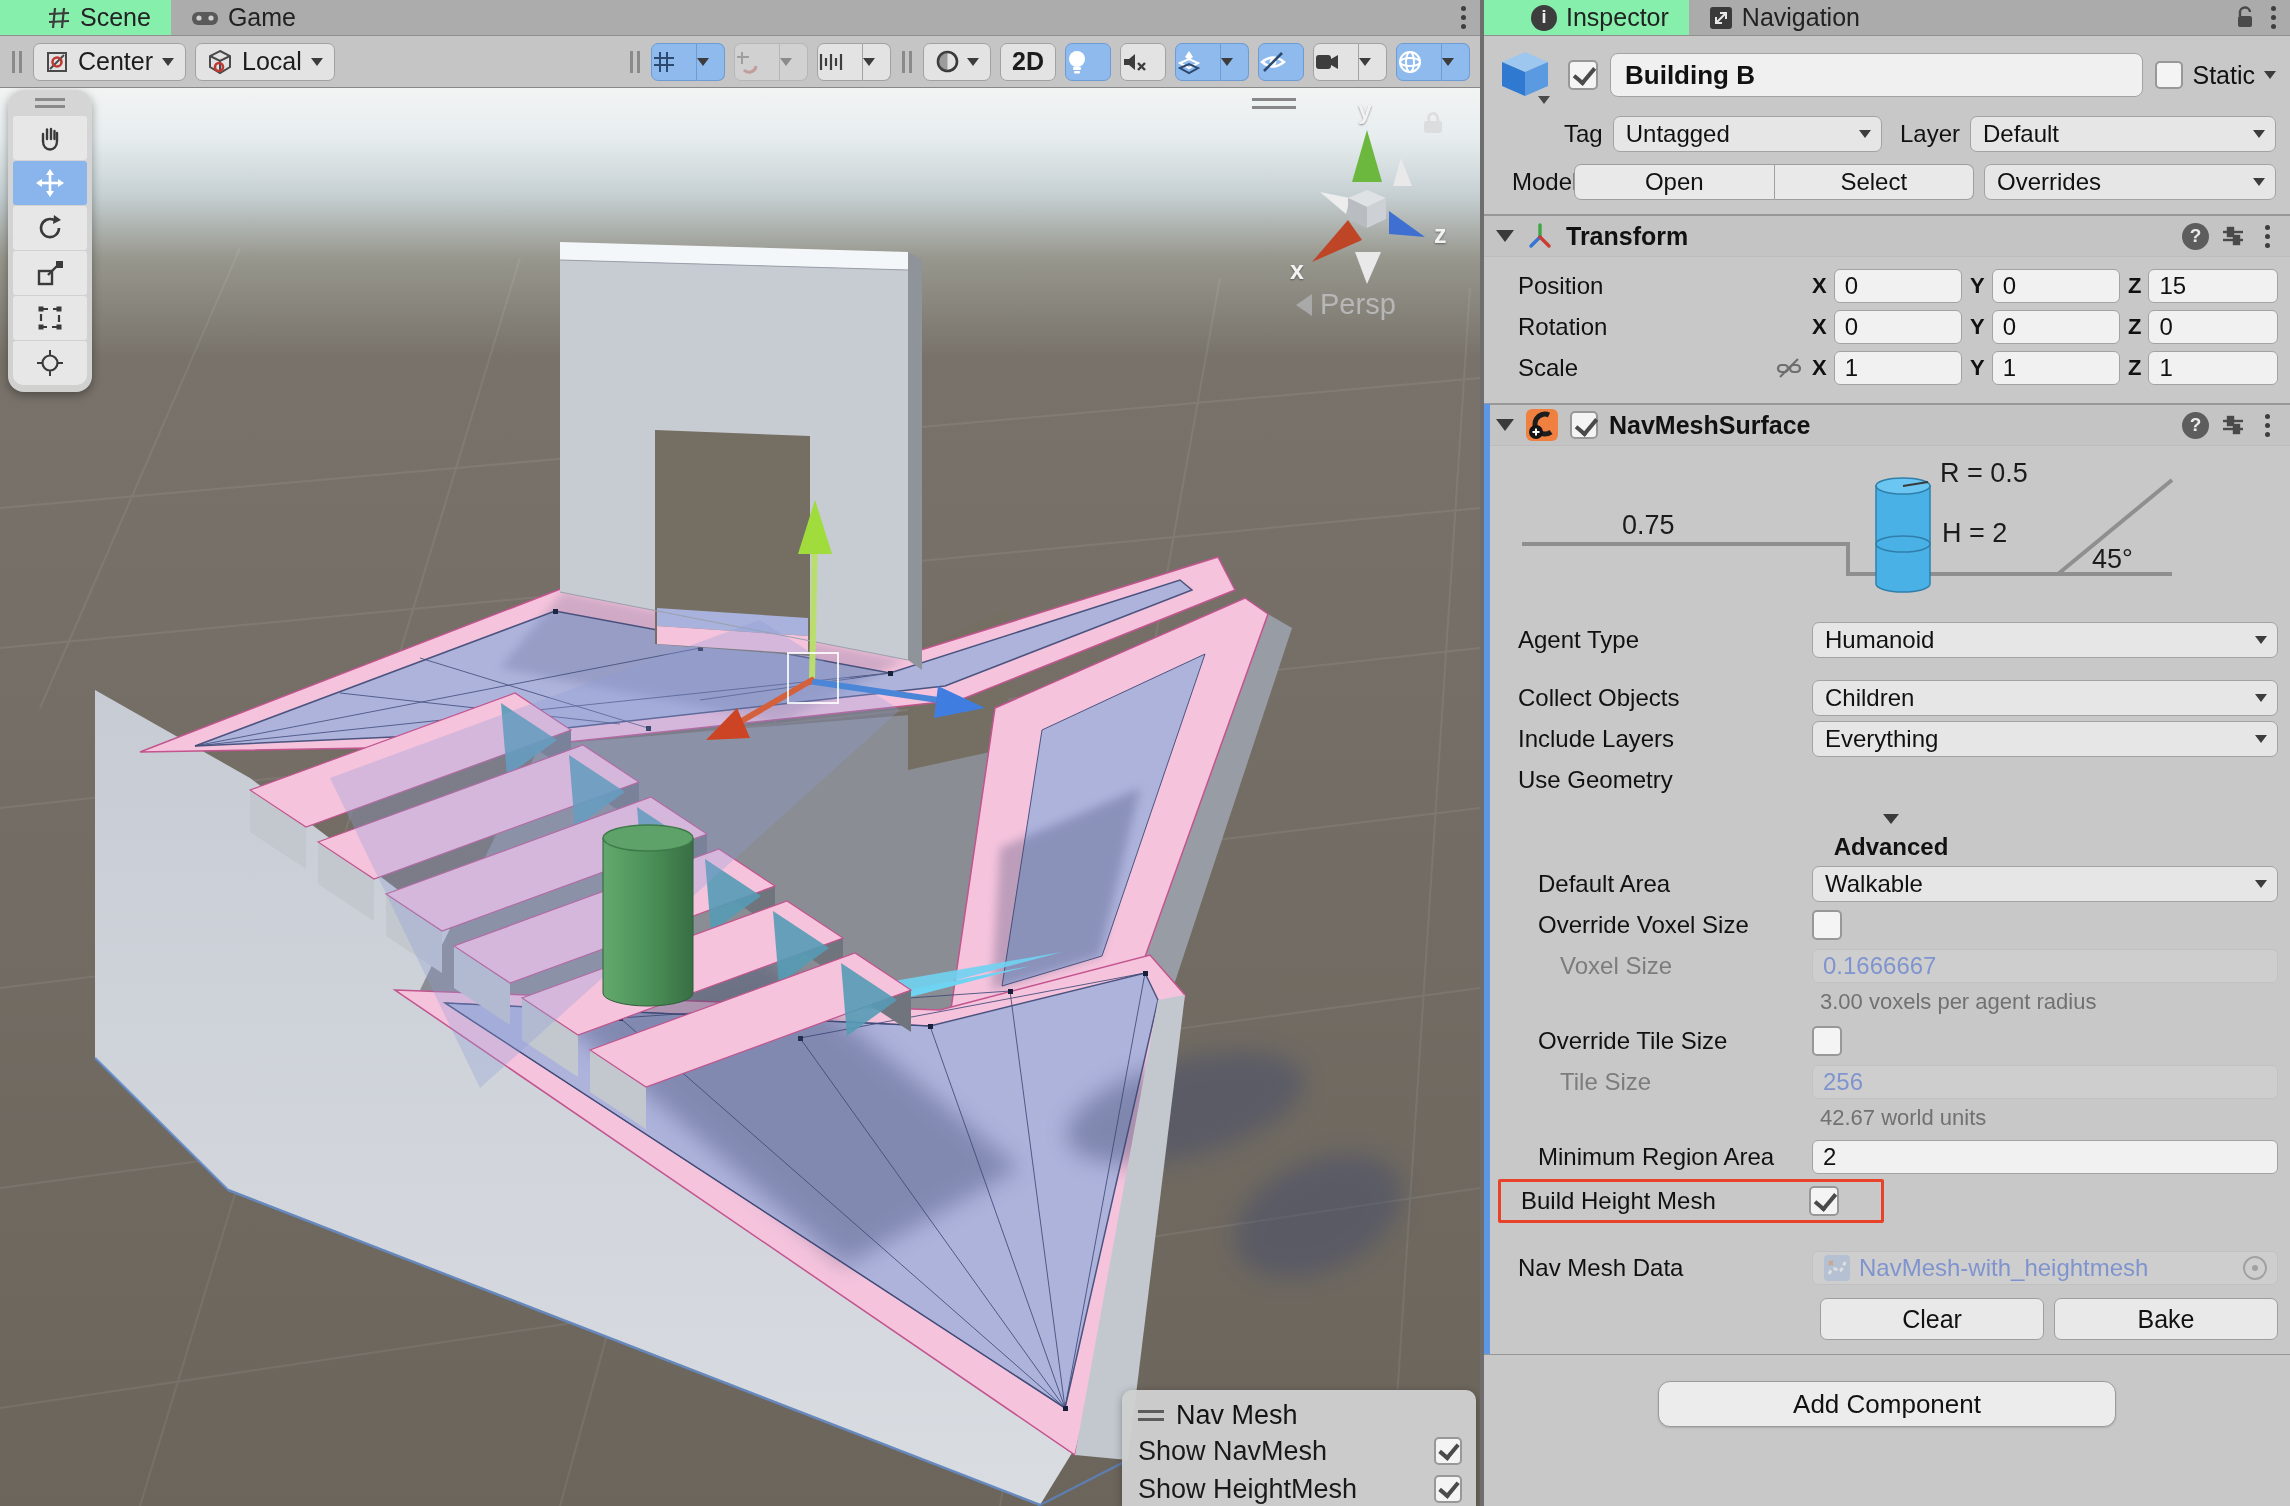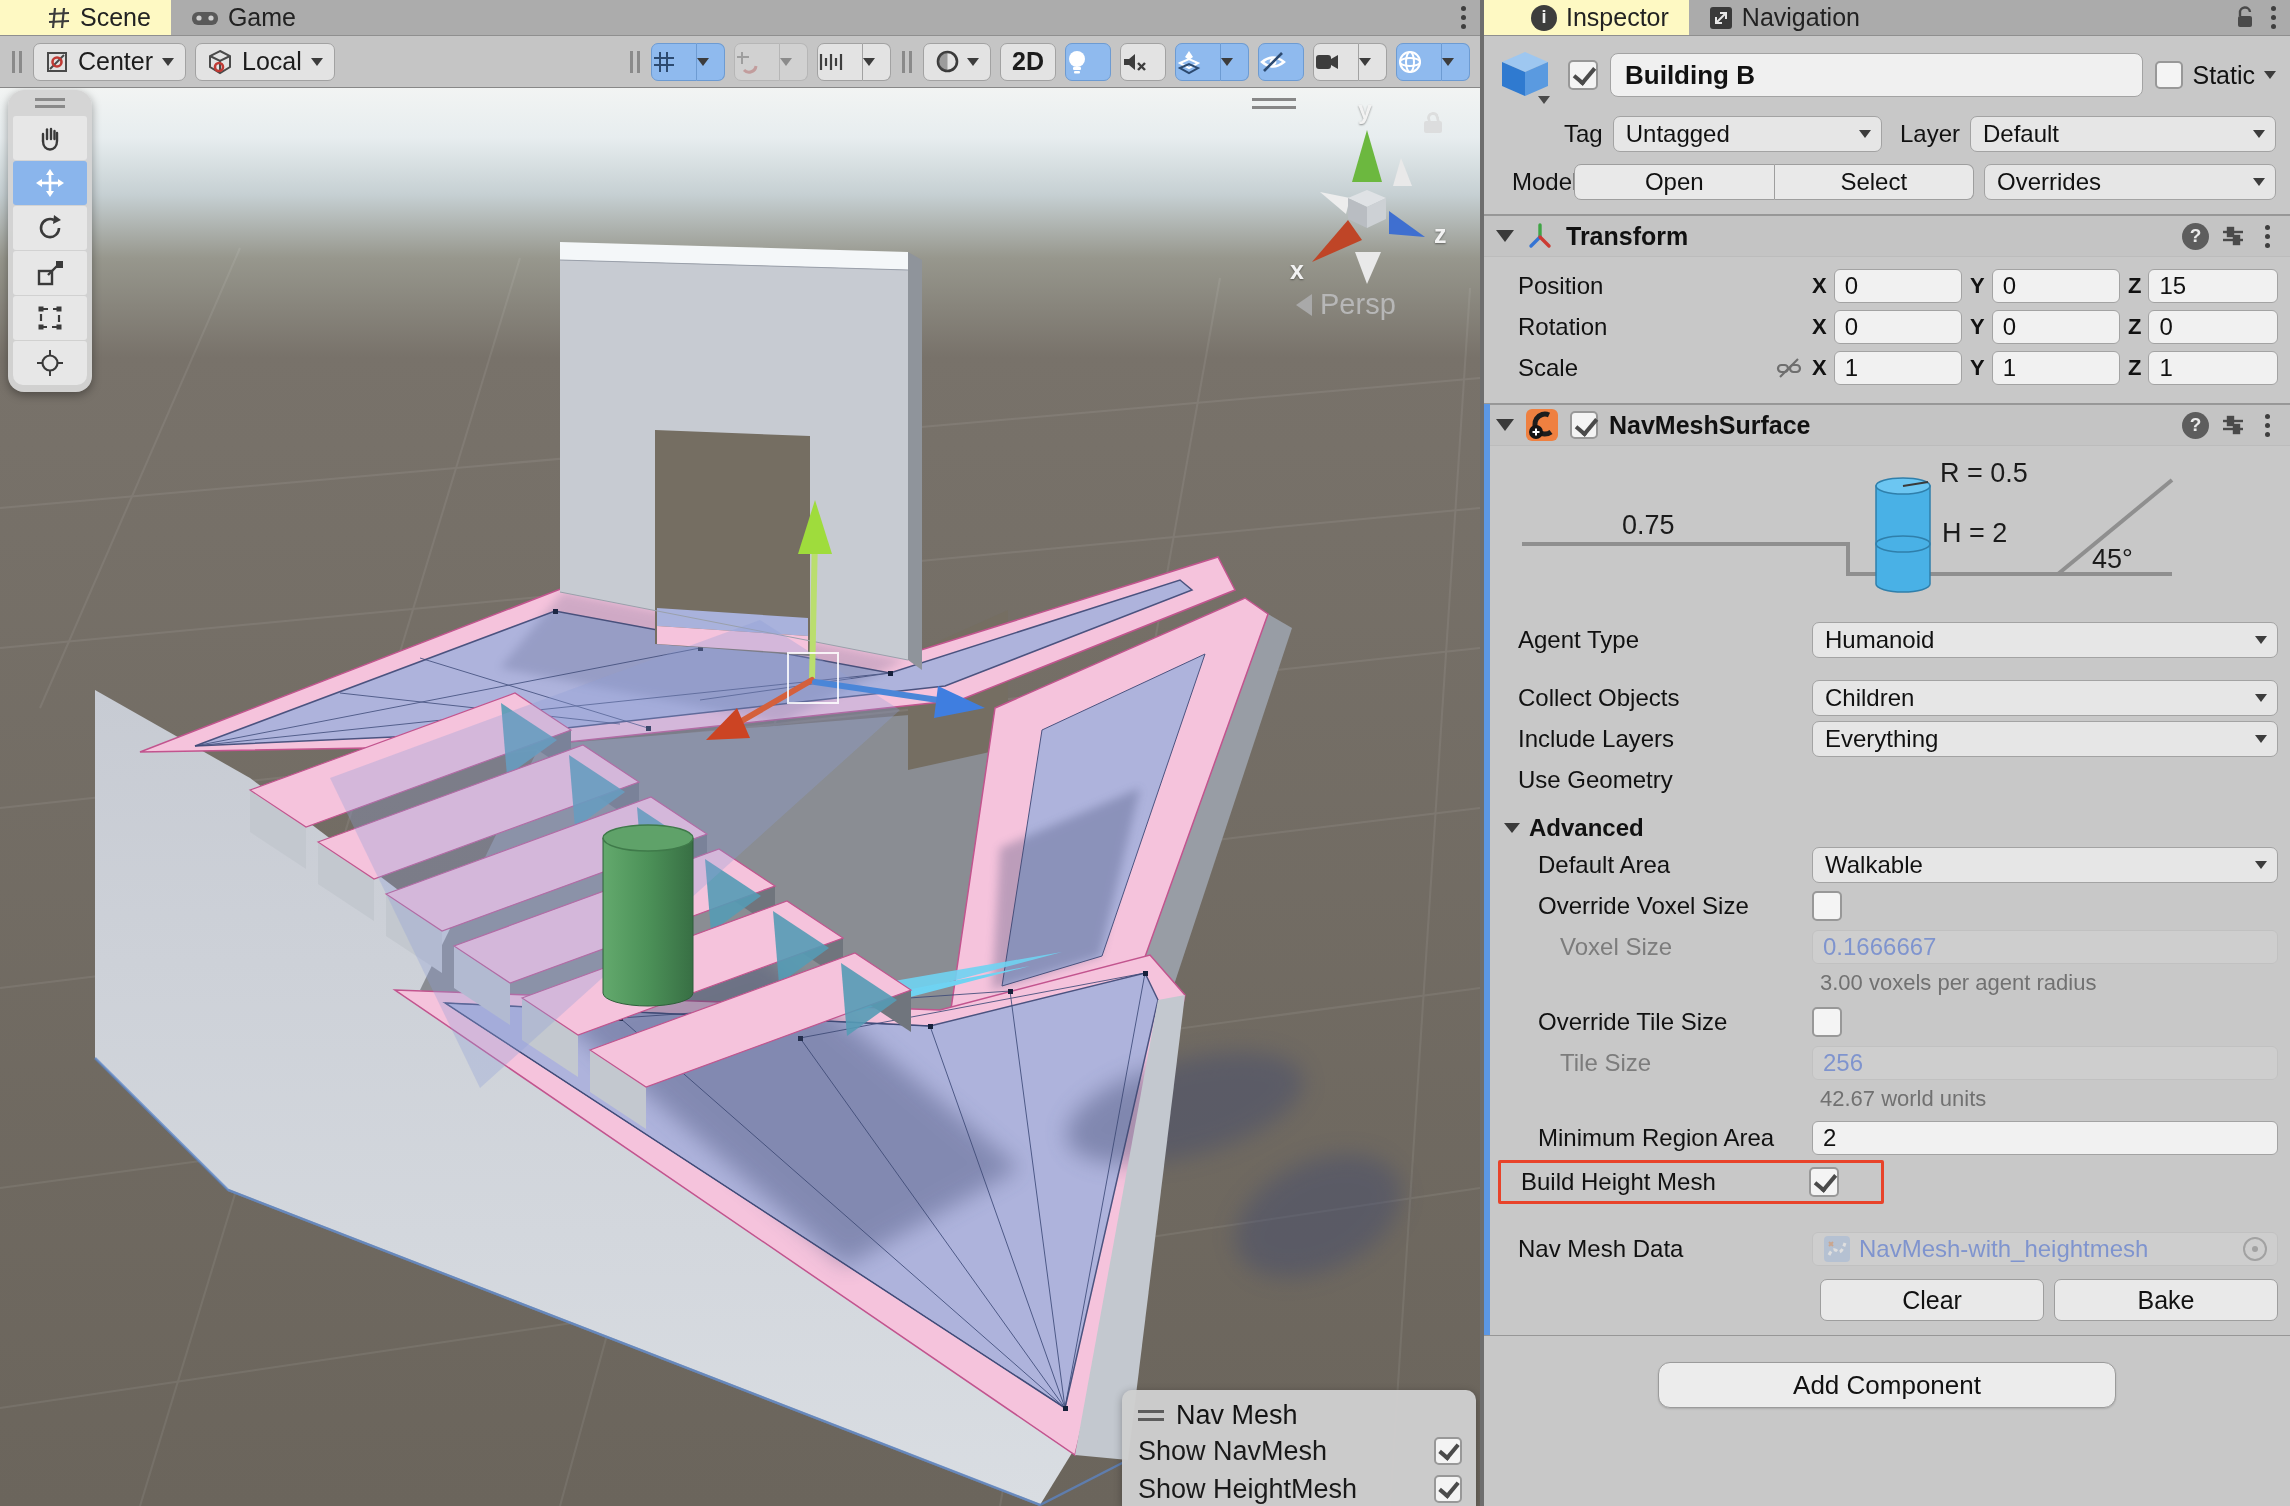--- a/index.html
+++ b/index.html
@@ -12,21 +12,21 @@
   .tri-down { width:0;height:0;border-left:9px solid transparent;border-right:9px solid transparent;border-top:12px solid #3a3a3a; flex:none; }
   .kebab { display:flex; flex-direction:column; gap:4px; align-items:center; padding:4px 8px; }
   .kebab i { width:5px;height:5px;border-radius:50%;background:#3e3e3e; }
   .cb { width:30px;height:30px;background:#f4f4f4;border:2px solid #989898;border-radius:5px;position:relative;flex:none; }
   .cb.checked::after { content:""; position:absolute; left:8px; top:1px; width:9px; height:17px; border-right:4px solid #4a4a4a; border-bottom:4px solid #4a4a4a; transform:rotate(40deg); }
 
   
   .scene-panel { position:absolute; left:0; top:0; width:1480px; height:1506px; background:#c5c5c5; }
   .tabbar { height:36px; background:#acacac; display:flex; align-items:stretch; position:relative; border-bottom:1px solid #8f8f8f; }
   .tab { display:flex; align-items:center; gap:9px; padding:0 20px; font-size:25px; color:#222; }
-  .tab.active { background:#fef9c3;padding-left:47px; }
+  .tab.active { background:#86efac;padding-left:47px; }
   .tabbar .right { margin-left:auto; display:flex; align-items:center; padding-right:6px; gap:8px; }
 
   .toolbar { height:52px; background:#c5c5c5; border-bottom:1px solid #888; display:flex; align-items:center; padding:0 10px; gap:9px; }
   .grab { display:flex; gap:4px; padding:0 2px; }
   .grab i { width:3px; height:22px; background:#8a8a8a; }
   .tb-btn { height:38px; background:#e3e3e3; border:1px solid #a2a2a2; border-radius:7px; display:flex; align-items:center; justify-content:space-between; gap:9px; padding:0 11px; font-size:25px; color:#1c1c1c; }
   .tb-group { display:flex; }
   .tb-group .tb-btn.main { border-radius:7px 0 0 7px; }
   .tb-group .tb-btn.dropseg { border-radius:0 7px 7px 0; border-left:none; width:28px; padding:0; }
   .tb-btn.blue { background:#8fbaee; border-color:#6d9bd2; }
@@ -90,21 +90,21 @@
   .irow { display:flex; align-items:center; min-height:36px; margin:5px 12px 5px 34px; font-size:24px; }
   .irow .lbl { width:294px; flex:none; }
   .irow .lbl.ind1 { padding-left:20px; }
   .irow .lbl.ind2 { padding-left:42px; color:#7c7c7c; }
   .ctl { flex:1; display:flex; gap:8px; align-items:center; }
   .field { height:34px; background:#f1f1f1; border:1px solid #a3a3a3; border-radius:6px; display:flex; align-items:center; padding:0 10px; font-size:24px; flex:1; }
   .field.dis { background:#d8d8d8; border-color:#b8b8b8; color:#1d4ed8; }
   .v3axis { flex:1; display:flex; align-items:center; gap:7px; }
   .axl { font-weight:700; font-size:22px; }
   .hintrow { margin:0 12px 8px 34px; font-size:22px; color:#717171; padding-left:302px; }
-  .advrow { display:flex; align-items:center; gap:9px; margin:16px 12px 4px 20px; font-size:24px; font-weight:600; }
+  .advrow { display:flex; align-items:center; gap:9px; margin:16px 12px 4px 20px; font-size:24px; font-weight:600;flex-direction:column; }
   .advrow .tri-down { border-left-width:8px; border-right-width:8px; border-top-width:10px; }
   .redbox { border:3px solid #e8432a; border-radius:2px; margin:4px 12px 6px 14px; padding:4px 12px 4px 14px; display:flex; align-items:center; width:386px; }
   .redbox .lbl { width:294px; font-size:24px; padding-left:6px; }
   .bluebar { position:absolute; left:0; top:0; bottom:0; width:6px; background:#5b97e5; }
   .navsec { position:relative; border-bottom:1px solid #979797; padding-bottom:14px; }
   .bakerow { display:flex; gap:10px; margin:12px 12px 0 336px; }
   .bakerow .pushbtn { flex:1; height:42px; border-radius:7px; font-size:25px; }
   .objfield { position:relative; }
   .objfield .picker { margin-left:auto; width:24px; height:24px; border:2px solid #6e6e6e; border-radius:50%; position:relative; flex:none; }
   .objfield .picker::after { content:""; position:absolute; left:7px; top:7px; width:6px; height:6px; background:#6e6e6e; border-radius:50%; }

